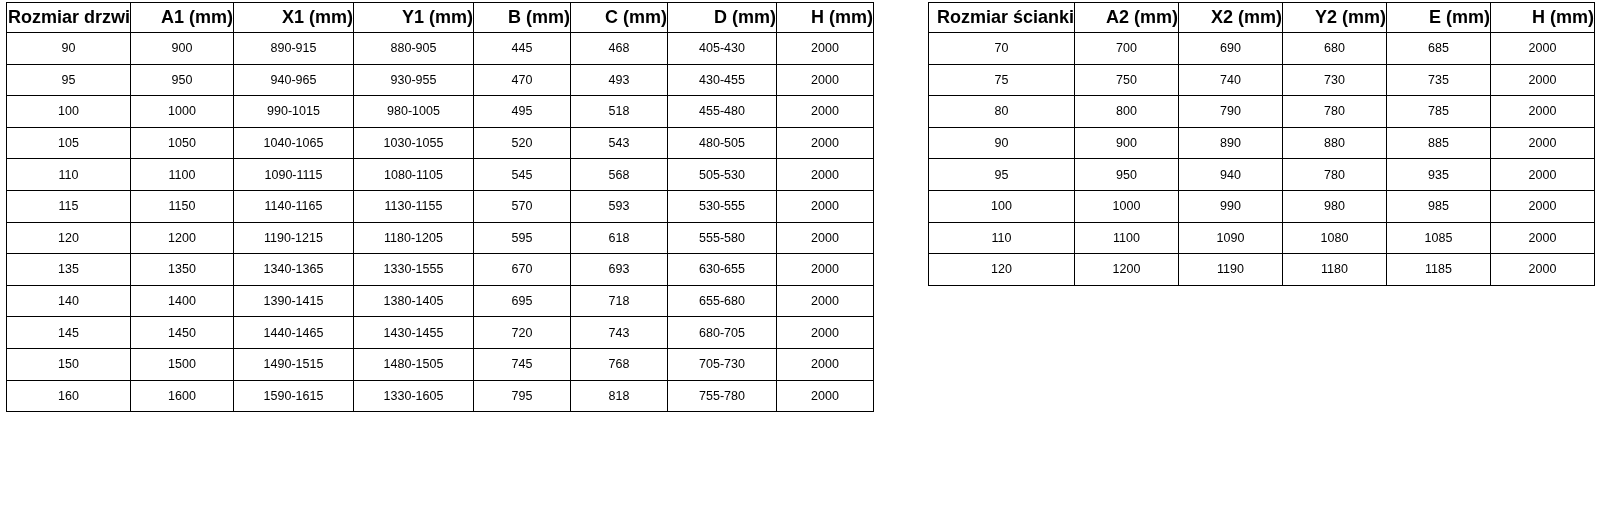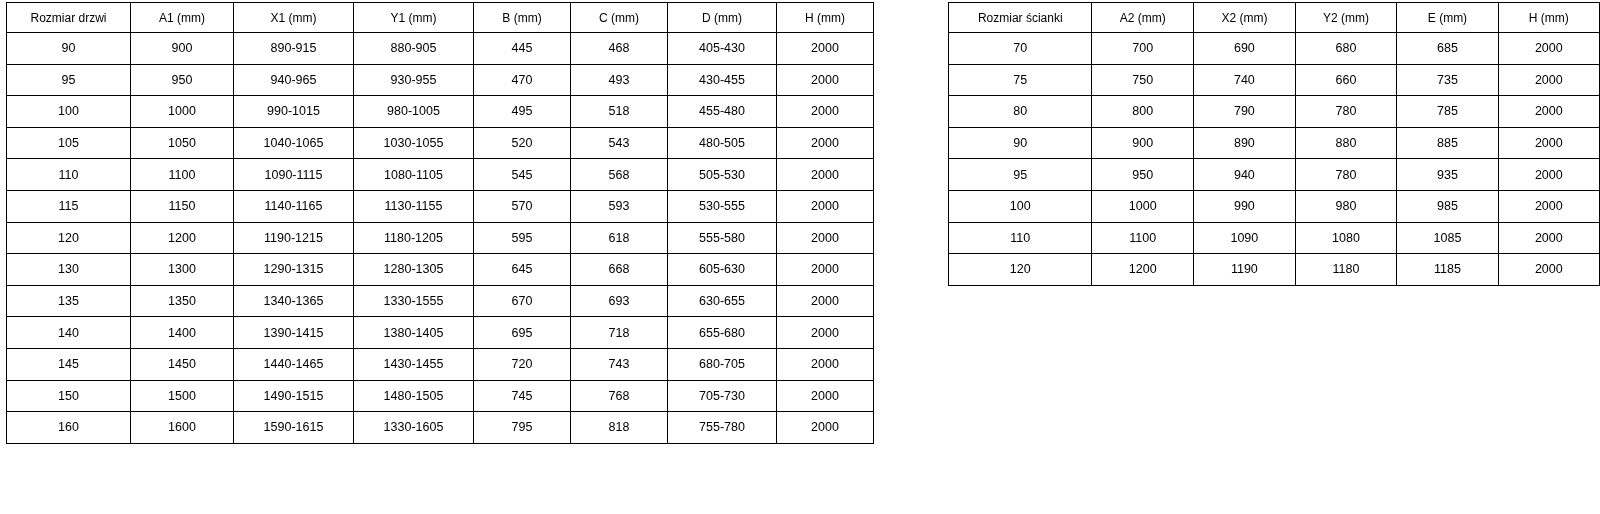--- a/index.html
+++ b/index.html
@@ -17,41 +17,42 @@
   .page {
     position: relative;
     width: 1600px;
     height: 514px;
   }
   .table-wrap {
     position: absolute;
     top: 0;
   }
   #doors-wrap { left: 6px; top: 2px; }
-  #walls-wrap { left: 928px; top: 2px; margin-left: 20px; }
+  #walls-wrap { left: 928px; top: 2px; }
 
   table.spec {
     border-collapse: collapse;
     table-layout: fixed;
   }
   table.spec td, table.spec th {
     border: 1px solid #000000;
     text-align: center;
     vertical-align: middle;
     font-size: 12.5px;
     font-weight: normal;
     padding: 0;
     height: 31.6px;
     box-sizing: border-box;
     white-space: nowrap;
   }
   table.spec thead th {
-    font-weight: normal;
-    font-size: 12px;
+    font-weight: bold;
+    font-size: 18px;
     height: 30px;
+    text-align: right;
   }
 
   
   #doors-table col.c0 { width: 124px; }
   #doors-table col.c1 { width: 103px; }
   #doors-table col.c2 { width: 120px; }
   #doors-table col.c3 { width: 120px; }
   #doors-table col.c4 { width: 97px; }
   #doors-table col.c5 { width: 97px; }
   #doors-table col.c6 { width: 109px; }
@@ -159,30 +160,20 @@
           <td>120</td>
           <td>1200</td>
           <td>1190-1215</td>
           <td>1180-1205</td>
           <td>595</td>
           <td>618</td>
           <td>555-580</td>
           <td>2000</td>
         </tr>
         <tr>
-          <td>130</td>
-          <td>1300</td>
-          <td>1290-1315</td>
-          <td>1280-1305</td>
-          <td>645</td>
-          <td>668</td>
-          <td>605-630</td>
-          <td>2000</td>
-        </tr>
-        <tr>
           <td>135</td>
           <td>1350</td>
           <td>1340-1365</td>
           <td>1330-1555</td>
           <td>670</td>
           <td>693</td>
           <td>630-655</td>
           <td>2000</td>
         </tr>
         <tr>
@@ -255,21 +246,21 @@
           <td>700</td>
           <td>690</td>
           <td>680</td>
           <td>685</td>
           <td>2000</td>
         </tr>
         <tr>
           <td>75</td>
           <td>750</td>
           <td>740</td>
-          <td>660</td>
+          <td>730</td>
           <td>735</td>
           <td>2000</td>
         </tr>
         <tr>
           <td>80</td>
           <td>800</td>
           <td>790</td>
           <td>780</td>
           <td>785</td>
           <td>2000</td>

